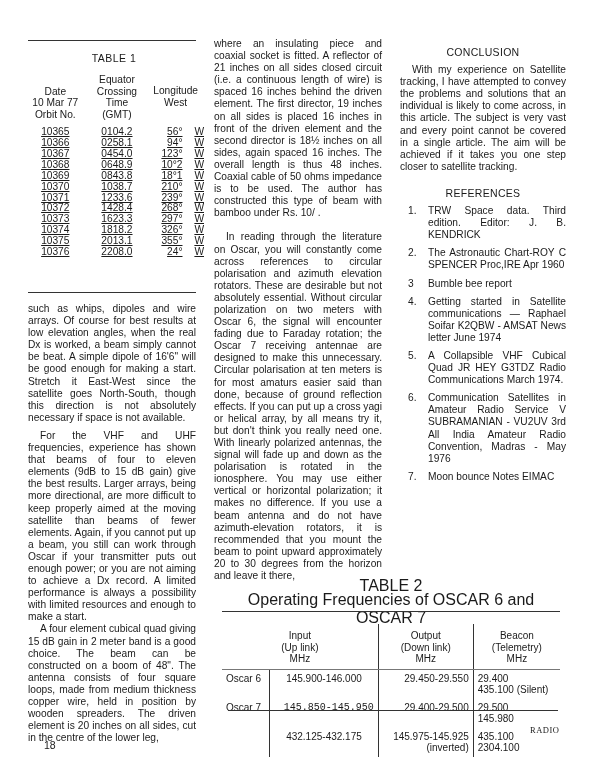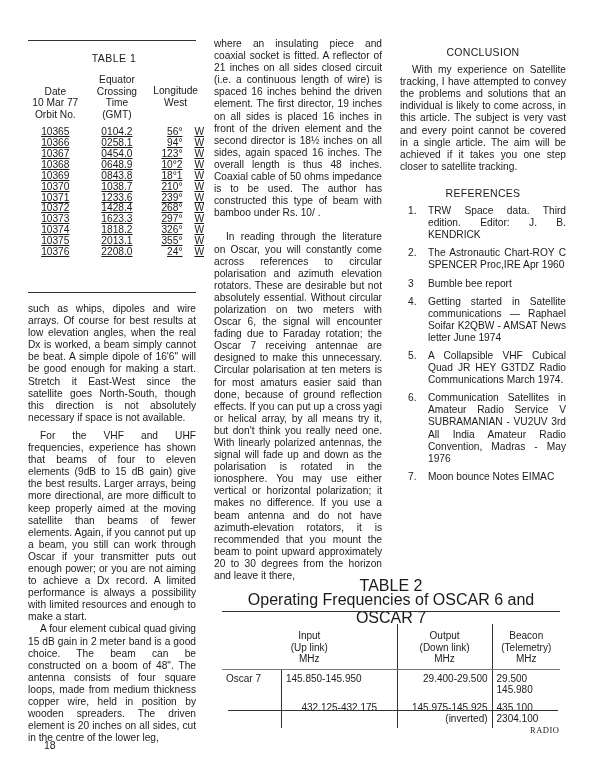--- a/index.html
+++ b/index.html
@@ -202,22 +202,33 @@
       </th>
       <th class="vl">
         <div>Beacon</div>
         <div>(Telemetry)</div>
         <div>MHz</div>
       </th>
     </tr>
   </thead>
   <tbody id="t2-body">
       <tr>
+        <td style="text-align: left;">Oscar 6</td>
+        <td class="vl" style="text-align: center;">145.900-146.000</td>
+        <td class="vl" style="text-align: right;">
+          <div>29.450-29.550</div>
+        </td>
+        <td class="vl" style="text-align: left;">
+          <div>29.400</div>
+          <div>435.100 (Silent)</div>
+        </td>
+      </tr>
+      <tr>
         <td style="text-align: left;">Oscar 7</td>
-        <td class="vl" style="text-align: left;">145.850-145.950</td>
+        <td class="vl" style="text-align: right; font-family: Liberation Mono, monospace;">145.850-145.950</td>
         <td class="vl" style="text-align: right;">
           <div>29.400-29.500</div>
         </td>
         <td class="vl" style="text-align: left;">
           <div>29.500</div>
           <div>145.980</div>
         </td>
       </tr>
       <tr>
         <td style="text-align: left;"></td>

